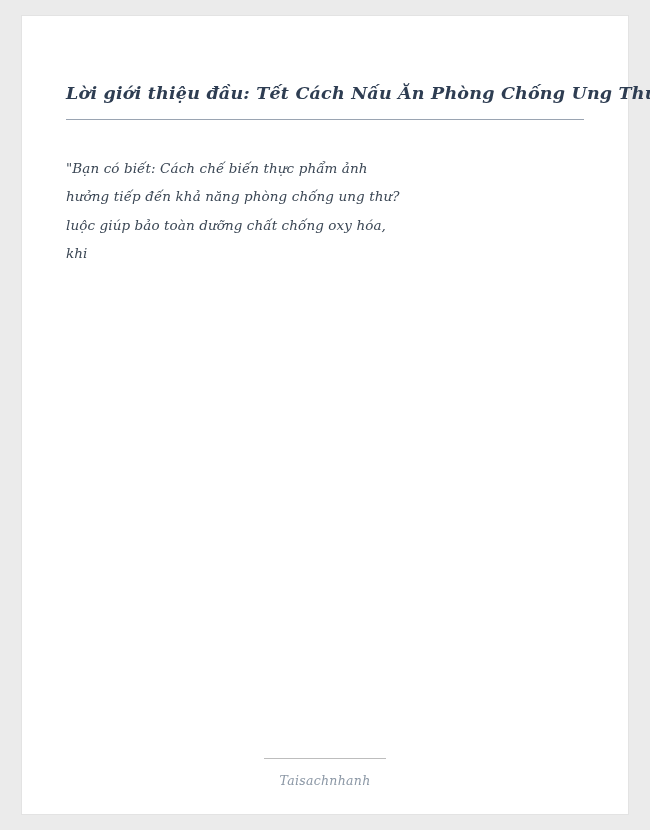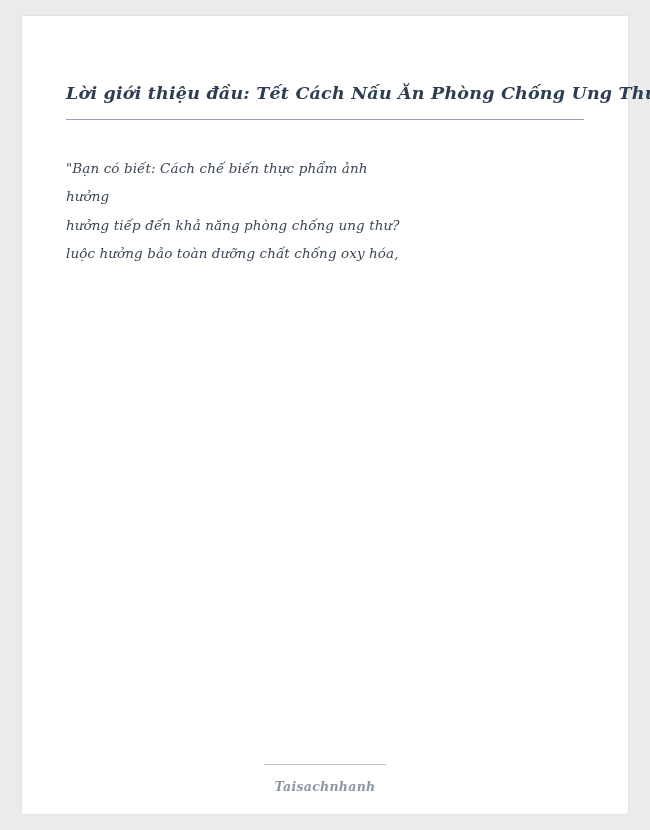--- a/index.html
+++ b/index.html
@@ -60,23 +60,22 @@
     letter-spacing: 0.1px;
   }
   .body-line {
     display: block;
     white-space: pre;
   }
   .footer {
     position: absolute;
     left: 0;
     right: 0;
-    bottom: 20px;
+    bottom: 26px;
     text-align: center;
-    font-weight: bold;
   }
   .footer-rule {
     width: 122px;
     height: 1px;
     background: #bdbdbd;
     margin: 0 auto 14px auto;
   }
   .footer-text {
     color: #8b97a5;
     font-family: "DejaVu Serif", serif;
@@ -89,23 +88,23 @@
 <body>
 
 <div class="page-wrap">
   <div class="page-inner">
 
     <h1 class="doc-title">Lời giới thiệu đầu: Tết Cách Nấu Ăn Phòng Chống Ung Thư</h1>
     <div class="title-rule"></div>
 
     <div class="body-text">
       <span class="body-line">"Bạn có biết: Cách chế biến thực phẩm ảnh</span>
-      <span class="body-line">hưởng</span>
       <span class="body-line">hưởng tiếp đến khả năng phòng chống ung thư?</span>
-      <span class="body-line">luộc hưởng bảo toàn dưỡng chất chống oxy hóa,</span>
+      <span class="body-line">luộc giúp bảo toàn dưỡng chất chống oxy hóa,</span>
+      <span class="body-line">khi</span>
     </div>
 
   </div>
 
   <div class="footer">
     <div class="footer-rule"></div>
     <div class="footer-text">Taisachnhanh</div>
   </div>
 </div>
 

